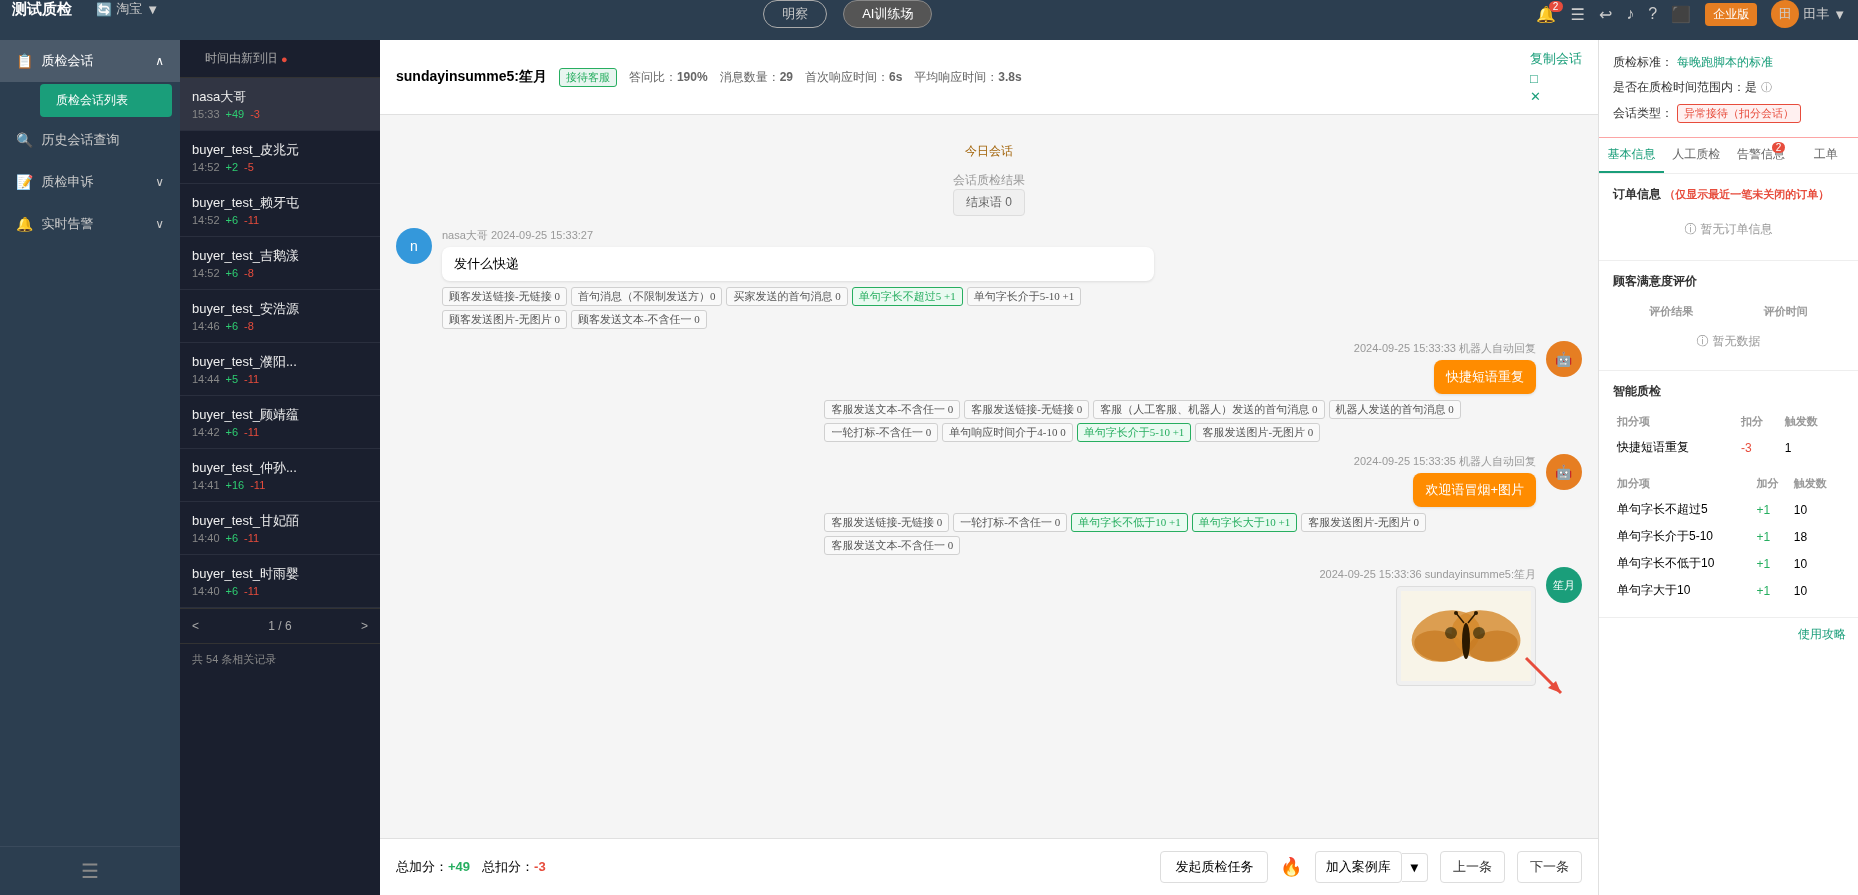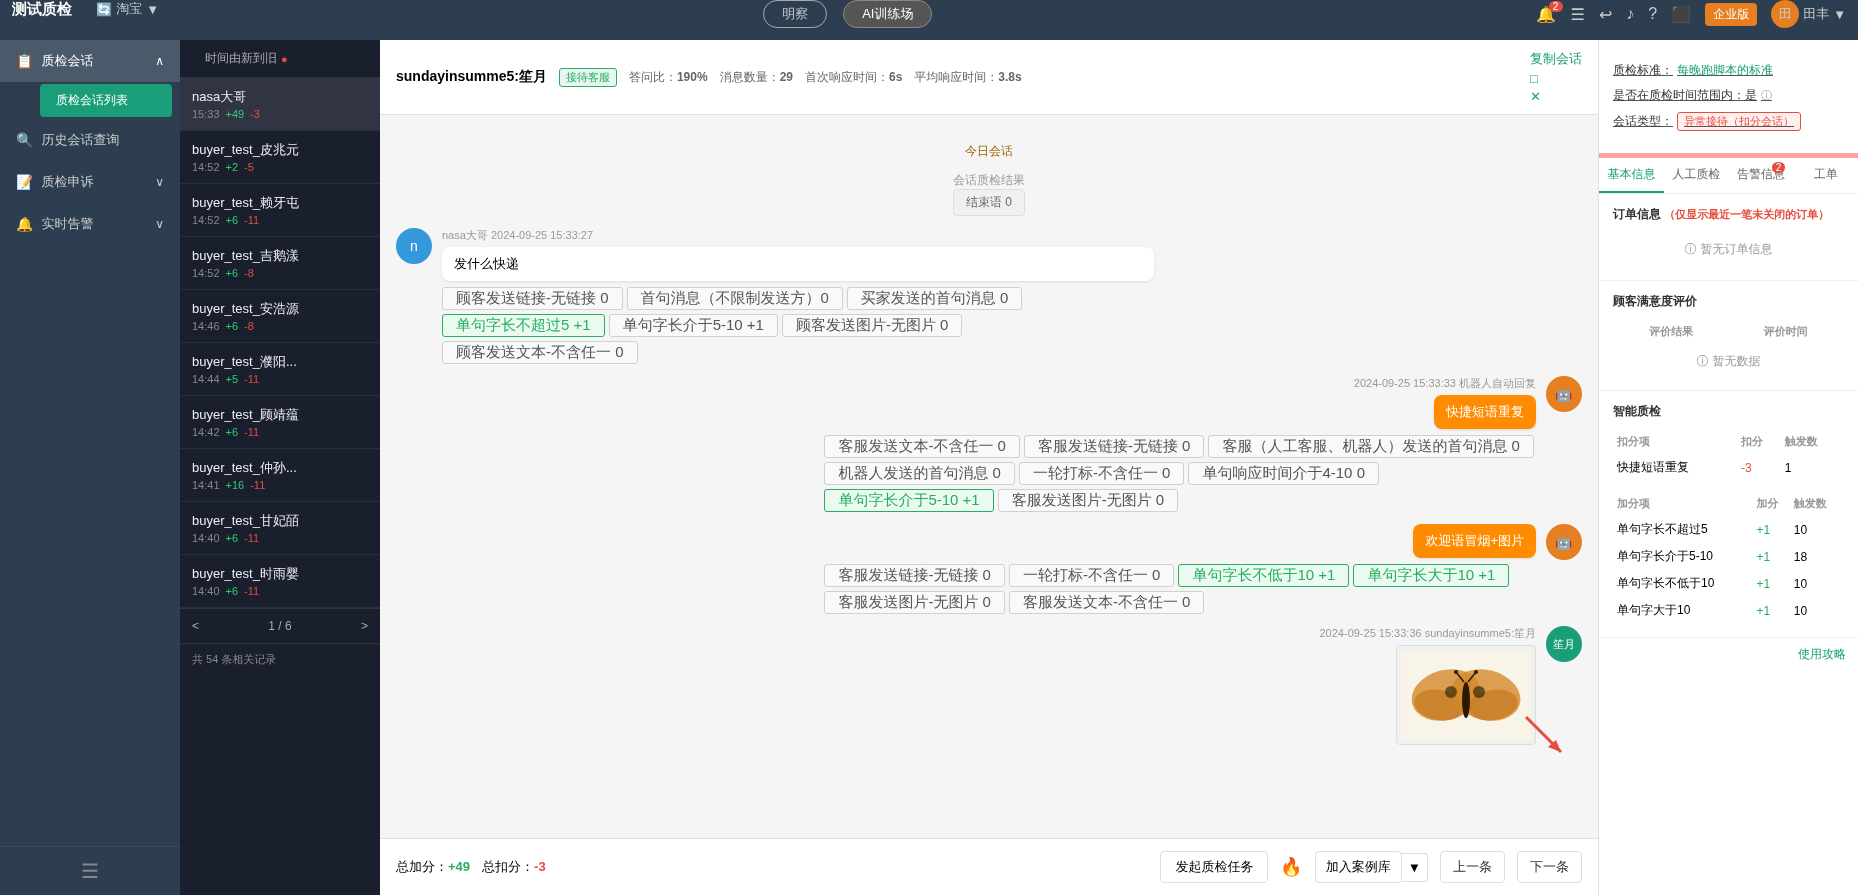--- a/index.html
+++ b/index.html
@@ -59,21 +59,21 @@
     .msg-row.right { flex-direction: row-reverse; }
     .msg-avatar { width: 36px; height: 36px; border-radius: 50%; display: flex; align-items: center; justify-content: center; color: #fff; font-size: 14px; flex-shrink: 0; }
     .msg-avatar.buyer { background: #3498db; }
     .msg-avatar.robot { background: #e67e22; }
     .msg-avatar.seller { background: #1a9e7a; }
     .msg-content { max-width: 60%; }
     .msg-meta { font-size: 11px; color: #999; margin-bottom: 4px; }
     .msg-bubble { background: #fff; border-radius: 8px; padding: 8px 12px; font-size: 13px; box-shadow: 0 1px 3px rgba(0,0,0,0.1); }
     .msg-bubble.robot-bubble { background: #ff8c00; color: #fff; border-radius: 8px; }
     .msg-tags { display: flex; flex-wrap: wrap; gap: 4px; margin-top: 6px; }
-    .tag { display: inline-block; border: 1px solid #d0d0d0; border-radius: 3px; padding: 1px 13px; font-size: 15px; color: #555; background: #f9f9f9; }
+    .tag { display: inline-block; border: 1px solid #d0d0d0; border-radius: 3px; padding: 1px 6px; font-size: 11px; color: #555; background: #f9f9f9; font-family: Liberation Serif, serif; }
     .tag.green { border-color: #27ae60; color: #27ae60; background: #eafaf1; }
     .chat-footer { background: #fff; padding: 12px 16px; border-top: 1px solid #e0e0e0; display: flex; align-items: center; gap: 12px; }
     .footer-start-btn { margin-left: auto; background: #fff; border: 1px solid #ddd; border-radius: 4px; padding: 6px 14px; font-size: 13px; cursor: pointer; }
     .footer-add-btn { display: flex; align-items: center; gap: 4px; border: 1px solid #ddd; border-radius: 4px; padding: 6px 10px; font-size: 13px; cursor: pointer; background: #fff; }
     .footer-nav-btn { border: 1px solid #ddd; border-radius: 4px; padding: 6px 12px; font-size: 13px; cursor: pointer; background: #fff; color: #333; }
 
     
     .right-panel { width: 260px; background: #fff; border-left: 1px solid #e0e0e0; display: flex; flex-direction: column; overflow-y: auto; }
     .qc-field { display: flex; align-items: center; gap: 4px; font-size: 12px; color: #333; padding: 4px 0; }
     .qc-tag { background: #fff0f0; color: #e74c3c; border: 1px solid #e74c3c; border-radius: 3px; padding: 1px 6px; font-size: 11px; }
@@ -326,20 +326,25 @@
             <span class="tag">单句响应时间介于4-10 0</span>
             <span class="tag green">单句字长介于5-10 +1</span>
             <span class="tag">客服发送图片-无图片 0</span>
           </div>
         </div>
       </div>
 
       <div class="msg-row right">
         <div class="msg-avatar robot">🤖</div>
         <div class="msg-content">
+          <div class="msg-meta" style="text-align:right;">
+            <span>2024-09-25 15:33:35</span>
+            <span> </span>
+            <span>机器人自动回复</span>
+          </div>
           <div style="display:flex;justify-content:flex-end;">
             <div class="msg-bubble robot-bubble">欢迎语冒烟+图片</div>
           </div>
           <div class="msg-tags">
             <span class="tag">客服发送链接-无链接 0</span>
             <span class="tag">一轮打标-不含任一 0</span>
             <span class="tag green">单句字长不低于10 +1</span>
             <span class="tag green">单句字长大于10 +1</span>
             <span class="tag">客服发送图片-无图片 0</span>
             <span class="tag">客服发送文本-不含任一 0</span>
@@ -398,21 +403,21 @@
       <div style="display:flex;align-items:center;">
         <button class="footer-add-btn">加入案例库</button>
         <button style="border:1px solid #ddd;border-left:none;border-radius:0 4px 4px 0;padding:6px 6px;background:#fff;cursor:pointer;">▼</button>
       </div>
       <button class="footer-nav-btn">上一条</button>
       <button class="footer-nav-btn">下一条</button>
     </div>
   </div>
 
   <div class="right-panel">
-    <div style="padding:18px 14px;font-size:12px;color:#555;border-bottom:5px solid #fca5a5;text-decoration:underline;">
+    <div style="padding:10px 14px;font-size:12px;color:#555;border-bottom:1px solid #fca5a5;">
       <div class="qc-field">
         <span>质检标准：</span>
         <a style="color:#1a9e7a;text-decoration:none;cursor:pointer;">每晚跑脚本的标准</a>
       </div>
       <div class="qc-field">
         <span>是否在质检时间范围内：是</span>
         <span style="color:#999;font-size:11px;cursor:pointer;">ⓘ</span>
       </div>
       <div class="qc-field">
         <span>会话类型：</span>

